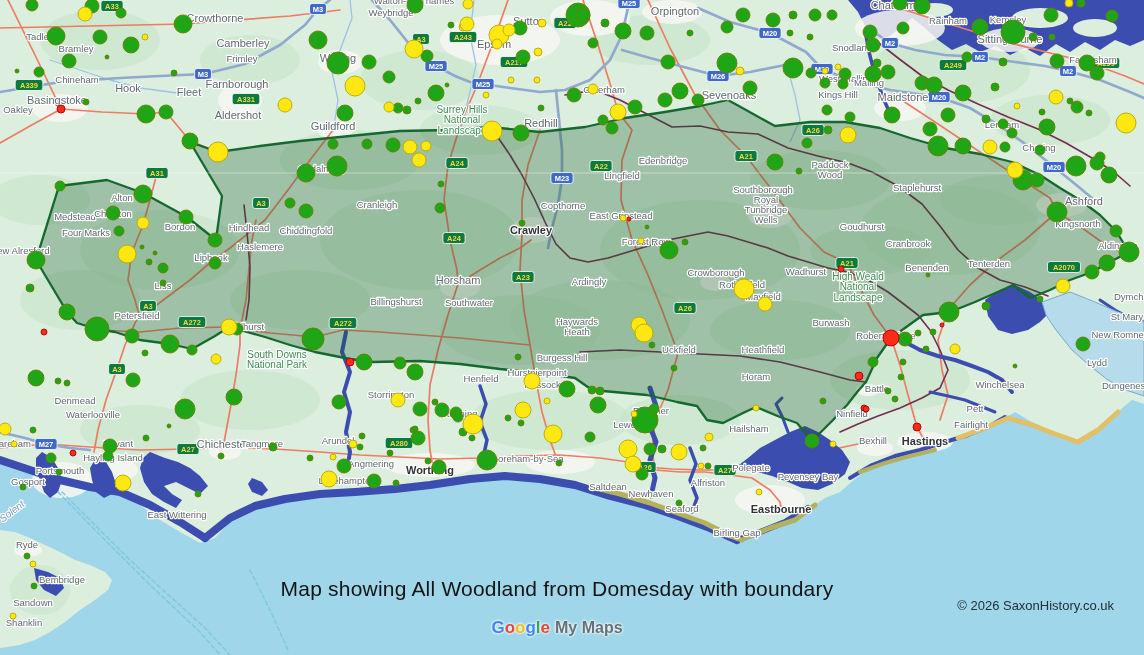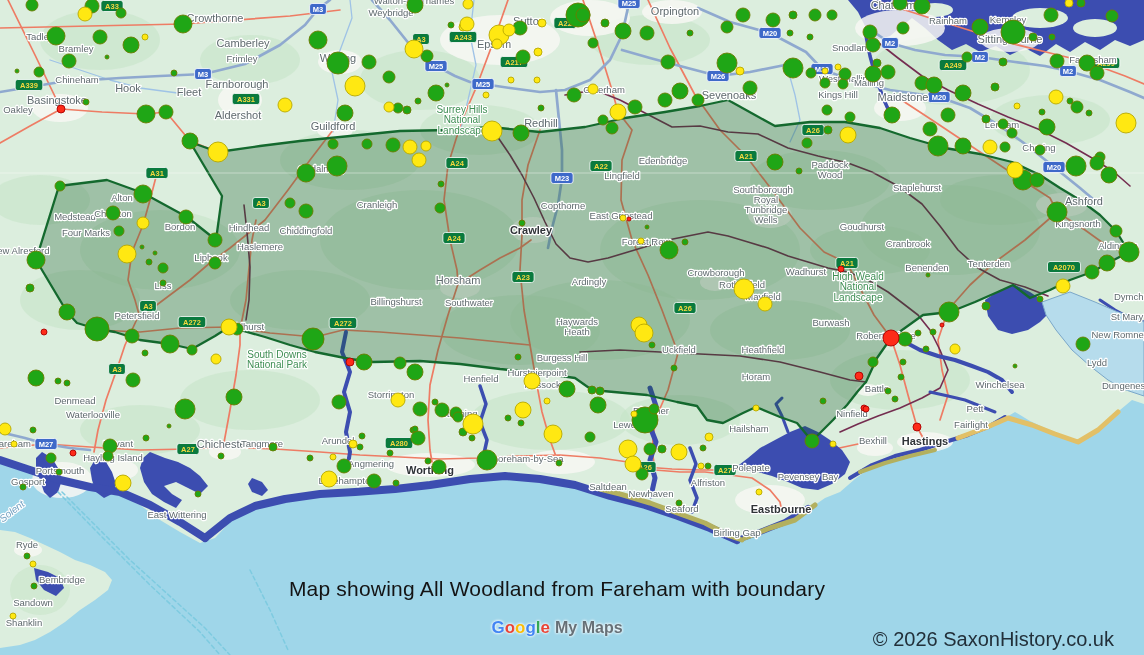--- a/index.html
+++ b/index.html
@@ -2,21 +2,21 @@
 <html><head>
 <meta charset="utf-8">
 <style>
   html,body{margin:0;padding:0;background:#222;}
   .stage{position:relative;width:1144px;height:655px;overflow:hidden;background:#9fd6e9;font-family:"Liberation Sans",sans-serif;}
   #map-svg{position:absolute;left:0;top:0;}
   .overlay-text{position:absolute;white-space:nowrap;}
   #caption{left:0;top:577px;width:1114px;text-align:center;font-size:21px;color:#141414;letter-spacing:.2px;}
   #glogo{left:0;top:618px;width:1114px;text-align:center;font-size:17px;font-weight:bold;text-shadow:0 0 3px #fff,0 0 3px #fff;}
   #glogo .mymaps{font-weight:bold;color: #667077;font-size:16px;margin-left:5px;}
-  #copyright{right:30px;top:628px;font-size:20px;color:#22303a;}
+  #copyright{right:30px;top:598px;font-size:13px;color:#22303a;}
   svg text{font-family:"Liberation Sans",sans-serif;}
 </style>
 </head>
 <body>
 
 <div class="stage">
   <svg id="map-svg" width="1144" height="655" viewBox="0 0 1144 655">
       <rect x="0" y="0" width="1144" height="655" fill="#dceede"></rect>
       <ellipse cx="100" cy="40" rx="60" ry="30" fill="#c5e3c6" opacity="0.55"></ellipse>
       <ellipse cx="250" cy="60" rx="50" ry="25" fill="#c5e3c6" opacity="0.55"></ellipse>
@@ -670,16 +670,16 @@
       <circle cx="350" cy="362" r="4" fill="#fe2b19" stroke="#aa0000" stroke-width="0.9"></circle>
       <circle cx="629" cy="219" r="2" fill="#fe2b19" stroke="#aa0000" stroke-width="0.9"></circle>
       <circle cx="841" cy="269" r="3" fill="#fe2b19" stroke="#aa0000" stroke-width="0.9"></circle>
       <circle cx="891" cy="338" r="8" fill="#fe2b19" stroke="#aa0000" stroke-width="0.9"></circle>
       <circle cx="942" cy="325" r="2" fill="#fe2b19" stroke="#aa0000" stroke-width="0.9"></circle>
       <circle cx="917" cy="427" r="4" fill="#fe2b19" stroke="#aa0000" stroke-width="0.9"></circle>
       <circle cx="864" cy="408" r="3" fill="#fe2b19" stroke="#aa0000" stroke-width="0.9"></circle>
       <circle cx="859" cy="376" r="4" fill="#fe2b19" stroke="#aa0000" stroke-width="0.9"></circle>
       <circle cx="866" cy="409" r="3" fill="#fe2b19" stroke="#aa0000" stroke-width="0.9"></circle>
     </svg>
-  <div id="caption" class="overlay-text">Map showing All Woodland from Fareham with boundary</div>
+  <div id="caption" class="overlay-text">Map showing All Woodland from Domesday with boundary</div>
   <div id="glogo" class="overlay-text"><span style="color: rgb(66, 133, 244);">G</span><span style="color: rgb(234, 67, 53);">o</span><span style="color: rgb(251, 188, 5);">o</span><span style="color: rgb(66, 133, 244);">g</span><span style="color: rgb(52, 168, 83);">l</span><span style="color: rgb(234, 67, 53);">e</span><span class="mymaps">My Maps</span></div>
   <div id="copyright" class="overlay-text">© 2026 SaxonHistory.co.uk</div>
 </div>
 
 </body></html>

